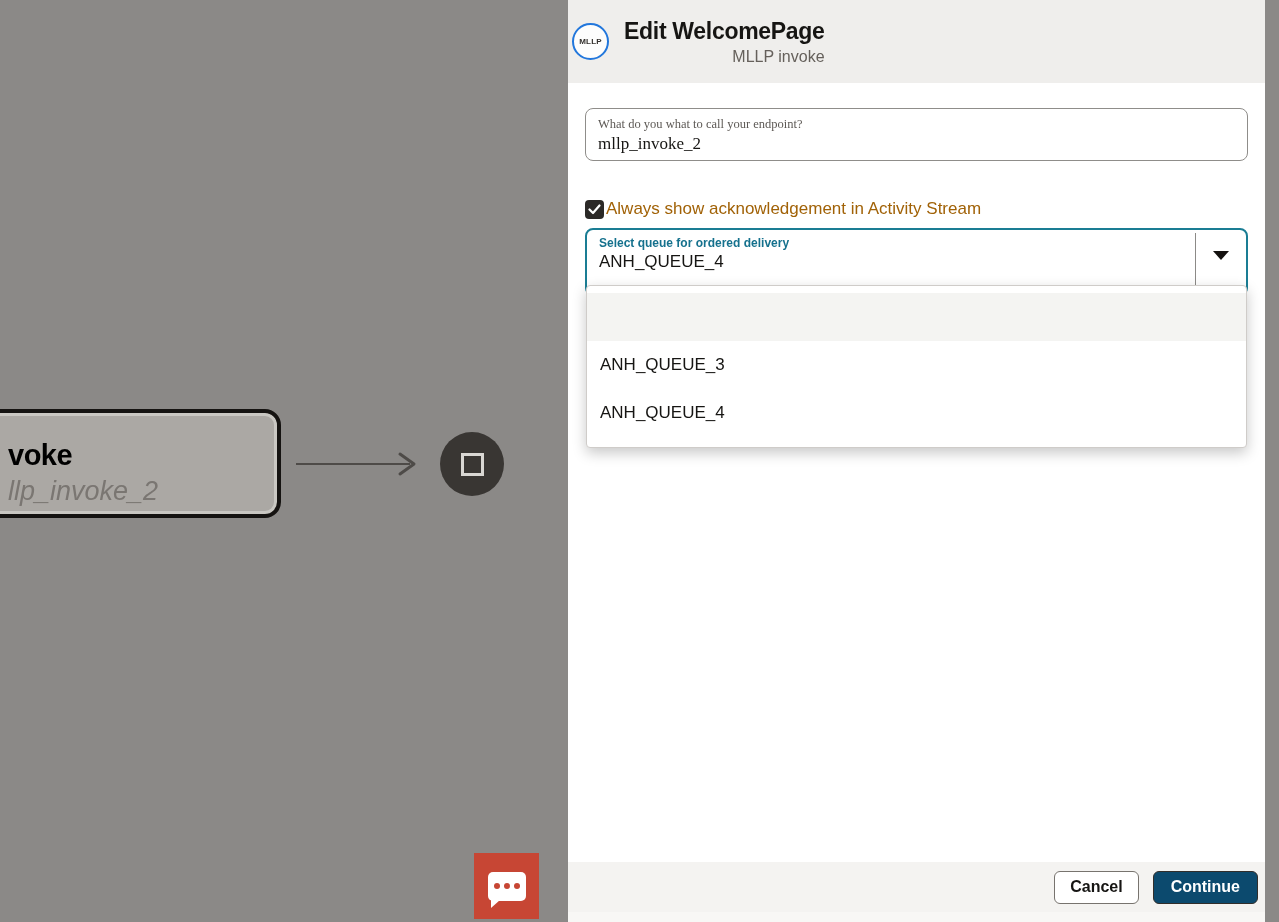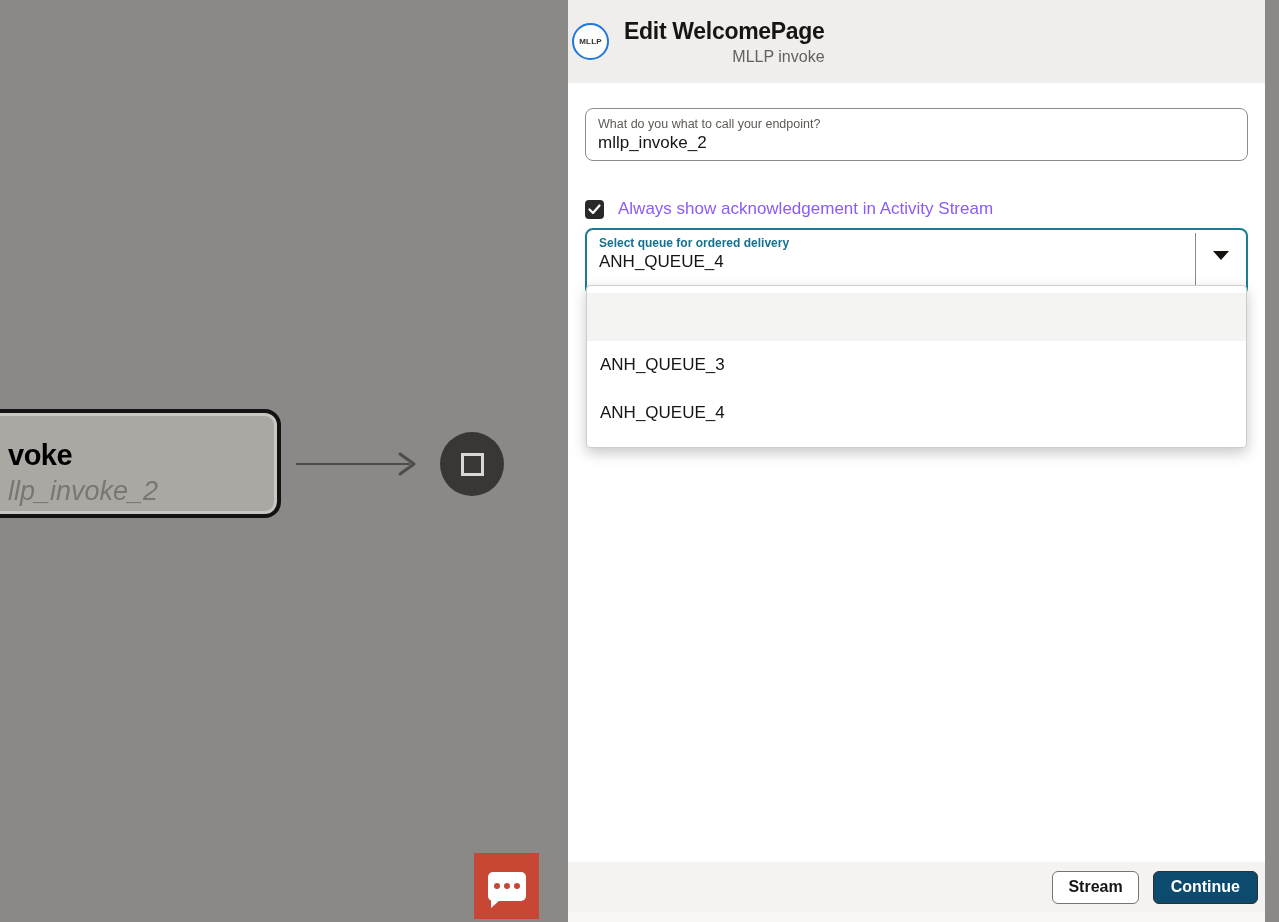--- a/index.html
+++ b/index.html
@@ -58,34 +58,35 @@
   .badge span { font-size: 8px; font-weight: 700; color: #33302c; letter-spacing: 0.2px; }
   .drawer-titles { display: flex; flex-direction: column; text-align: right; }
   .drawer-title { font-size: 23px; font-weight: 800; color: #161513; letter-spacing: -0.3px; }
   .drawer-subtitle { font-size: 16px; color: #65605b; margin-top: 3px; }
 
   
   .text-field {
     position: absolute; left: 17px; top: 108px; width: 663px; height: 53px;
     border: 1px solid #8f8d8a; border-radius: 8px; background: #fff;
     padding: 8px 12px 0 12px;
+    font-family: Liberation Serif, serif;
   }
   .field-label { font-size: 12.5px; color: #5d5955; }
   .field-value { font-size: 17px; color: #161513; margin-top: 2px; }
 
   .checkbox-row {
     position: absolute; left: 17px; top: 199px;
     display: flex; align-items: center; cursor: pointer;
   }
   .checkbox-box {
     width: 19px; height: 19px; border-radius: 4px; background: #2b2927;
     display: flex; align-items: center; justify-content: center; flex: 0 0 auto;
   }
   .checkbox-box svg { display: block; }
-  .checkbox-label { font-size: 17px; color: #8b5cf6; margin-left: 14px; }
+  .checkbox-label { font-size: 17px; color: #a16207; margin-left: 2px; }
 
   .select-field {
     position: absolute; left: 17px; top: 228px; width: 663px; height: 68px;
     border: 2px solid #1a7d94; border-radius: 8px; background: #fff;
     padding: 6px 12px 0 12px; cursor: pointer;
   }
   .select-field .field-label { color: #15718d; font-weight: 700; font-size: 12px; }
   .select-divider { position: absolute; right: 50px; top: 3px; bottom: 3px; width: 1px; background: #8c8a87; }
   .select-caret {
     position: absolute; right: 17px; top: 21px;
@@ -182,20 +183,20 @@
       <div class="select-caret"></div>
     </div>
 
     <div class="listbox">
       <div class="option highlighted"></div>
       <div class="option">ANH_QUEUE_3</div>
       <div class="option">ANH_QUEUE_4</div>
     </div>
 
     <footer class="drawer-footer">
-      <button class="btn btn-cancel">Stream</button>
+      <button class="btn btn-cancel">Cancel</button>
       <button class="btn btn-continue">Continue</button>
     </footer>
     <div class="footer-understrip"></div>
 
   </aside>
 
 </div>
 
 </body></html>

